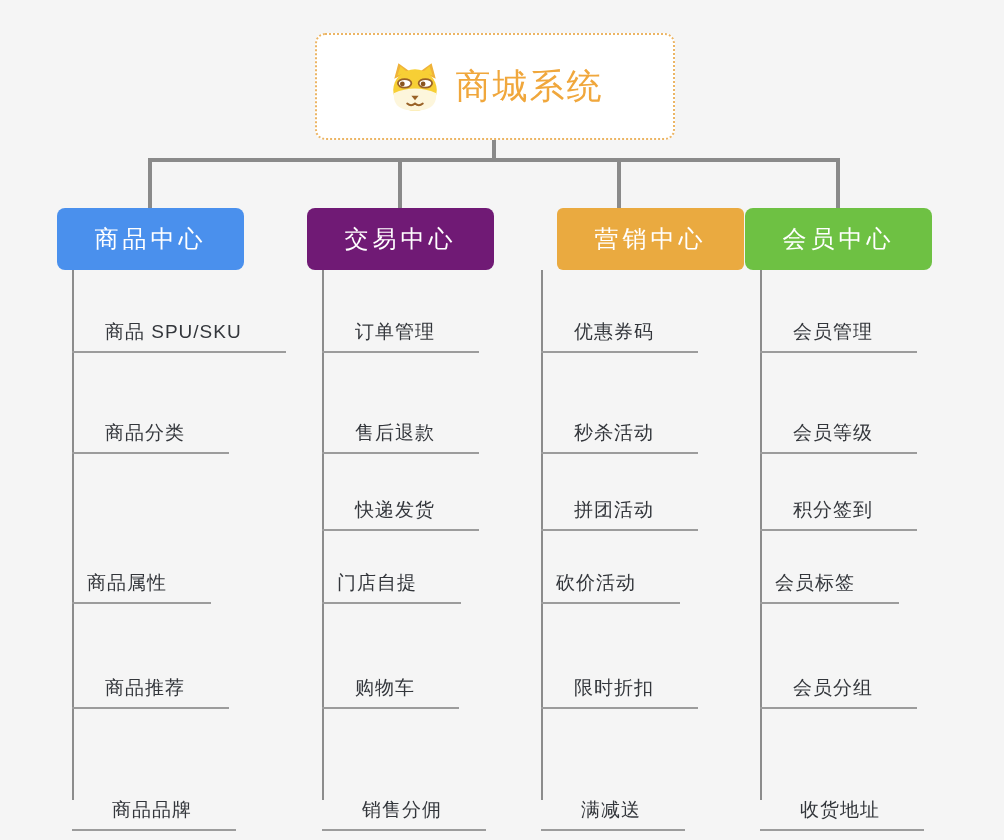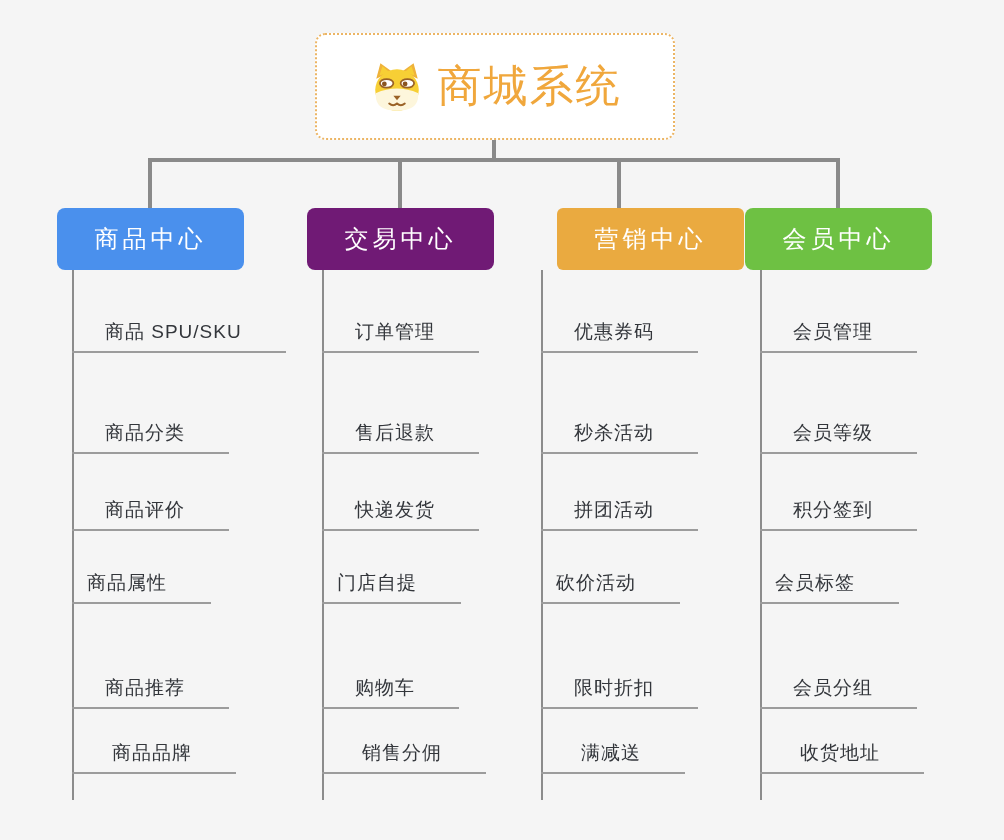--- a/index.html
+++ b/index.html
@@ -21,21 +21,21 @@
     width: 360px; height: 107px;
     background: #FFFFFF;
     border: 2px dotted #ECB564;
     border-radius: 10px;
     display: flex;
     align-items: center;
     justify-content: center;
     gap: 13px;
   }
   .root-title {
-    font-size: 44px;
+    font-size: 35px;
     color: #F0A73C;
     letter-spacing: 2px;
     white-space: nowrap;
   }
 
   
   .conn { position: absolute; background: #8A8A8A; }
   .root-stem { left: 492px; top: 140px; width: 4px; height: 20px; }
   .hbar      { left: 148px; top: 158px; width: 692px; height: 4px; border-radius: 2px; }
   .drop      { top: 158px; width: 4px; height: 50px; }
@@ -89,21 +89,21 @@
   }
   .lcol-0 { left: 72px;  }
   .lcol-1 { left: 322px; }
   .lcol-2 { left: 541px; }
   .lcol-3 { left: 760px; }
   .row-0 { top: 318px; }
   .row-1 { top: 407px; margin-top: 12px; }
   .row-2 { top: 496px; }
   .row-3 { top: 569px; padding-left: 15px; }
   .row-4 { top: 674px; }
-  .row-5 { top: 739px; padding-left: 40px; }
+  .row-5 { top: 796px; padding-left: 40px; }
 </style>
 </head>
 <body>
 
 <div class="canvas">
 
   <div class="root-node">
     <svg class="dog" width="56" height="52" viewBox="0 0 54 50" aria-hidden="true">
       <polygon points="7,17 11,2 22,10" fill="#EFB23A"></polygon>
       <polygon points="47,17 43,2 32,10" fill="#EFB23A"></polygon>
@@ -133,21 +133,20 @@
   <div class="branch-box bcol-2" style="background: rgb(234, 170, 64);">营销中心</div>
   <div class="branch-box bcol-3" style="background: rgb(110, 193, 67);">会员中心</div>
 
   <div class="spine scol-0"></div>
   <div class="spine scol-1"></div>
   <div class="spine scol-2"></div>
   <div class="spine scol-3"></div>
 
   <div class="leaf lcol-0 row-0">商品 SPU/SKU</div>
   <div class="leaf lcol-0 row-1">商品分类</div>
-  <div class="leaf lcol-0 row-2">商品评价</div>
   <div class="leaf lcol-0 row-3">商品属性</div>
   <div class="leaf lcol-0 row-4">商品推荐</div>
   <div class="leaf lcol-0 row-5">商品品牌</div>
 
   <div class="leaf lcol-1 row-0">订单管理</div>
   <div class="leaf lcol-1 row-1">售后退款</div>
   <div class="leaf lcol-1 row-2">快递发货</div>
   <div class="leaf lcol-1 row-3">门店自提</div>
   <div class="leaf lcol-1 row-4">购物车</div>
   <div class="leaf lcol-1 row-5">销售分佣</div>

